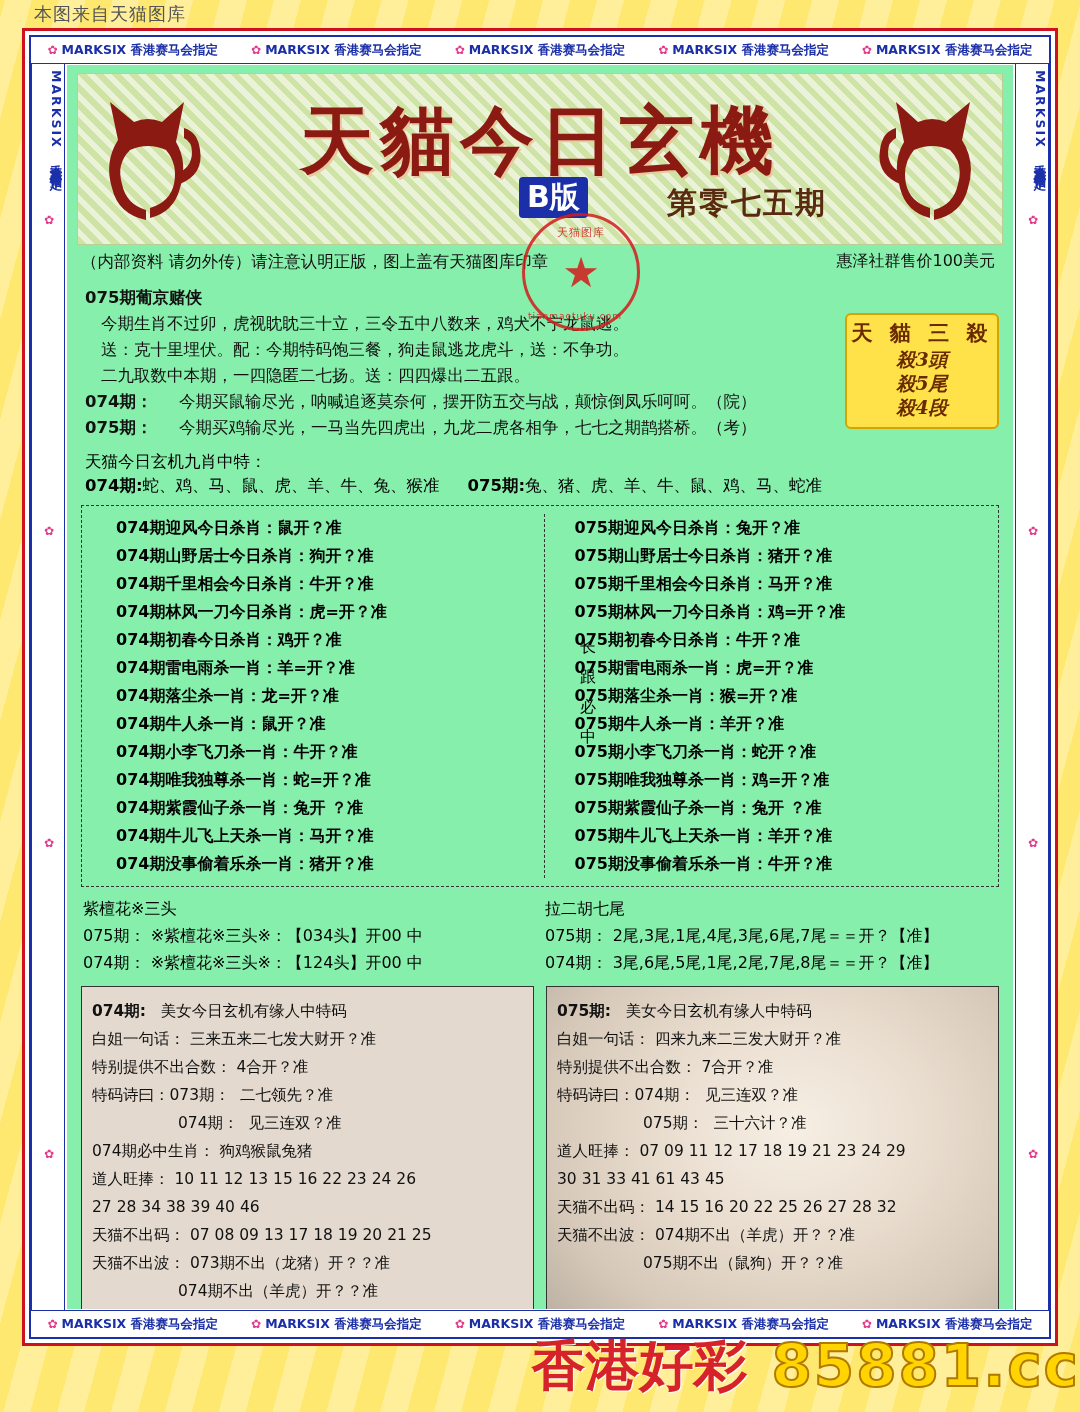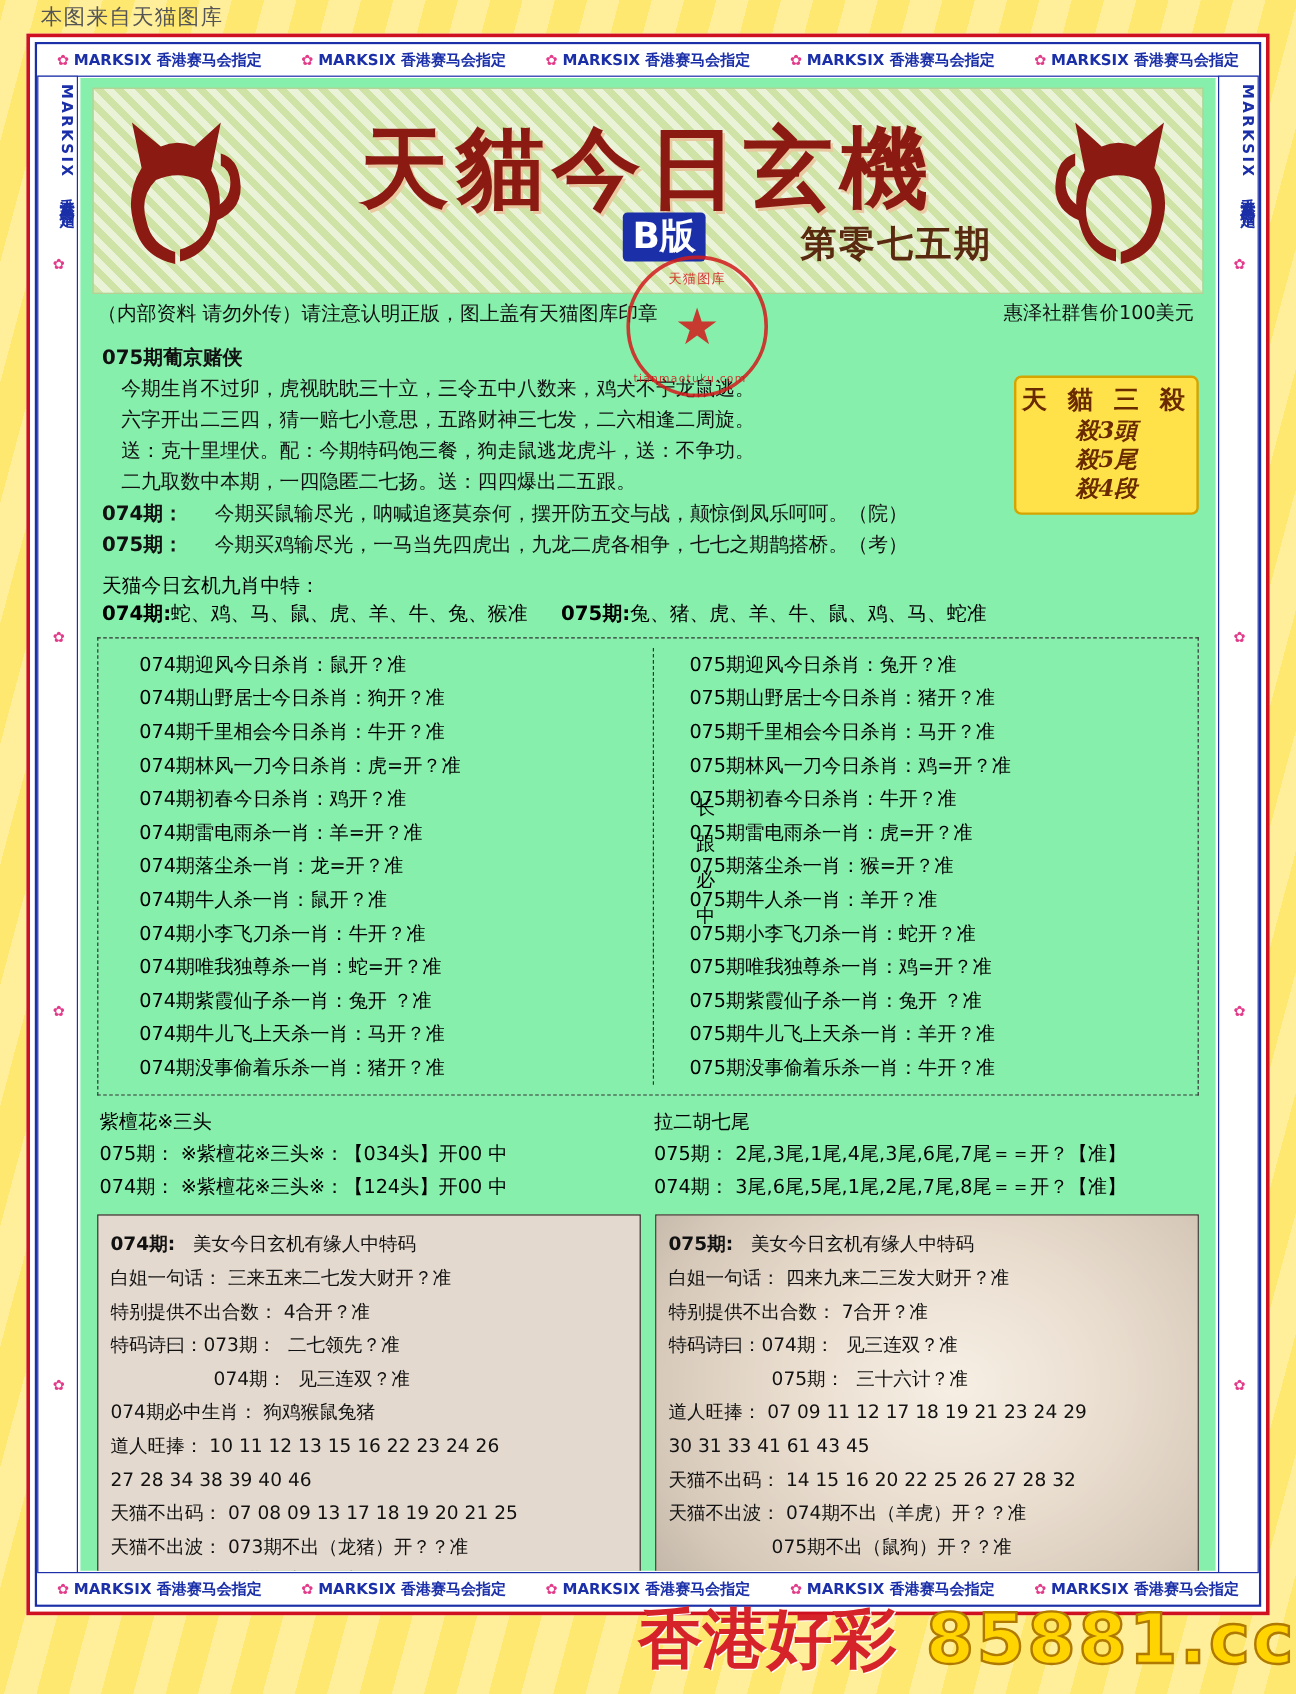--- a/index.html
+++ b/index.html
@@ -169,21 +169,21 @@
   
   .dash-box{
     margin:8px 14px 0 14px;
     border:1px dashed #333;
     padding:8px 0 8px 0;
     position:relative;
     display:flex;
   }
   .dash-col{
     flex:1;padding-left:34px;
-    font-size:16px;line-height:28px;white-space:nowrap;
+    font-size:16px;line-height:28px;white-space:nowrap;font-weight:bold;
   }
   .dash-col.right{padding-left:26px;}
   .dash-div{
     width:0;border-left:1px dashed #333;
     margin:0 4px;
   }
   .vertical-word{
     position:absolute;left:495px;top:126px;
     font-size:16px;line-height:30px;text-align:center;width:22px;
   }
@@ -328,21 +328,20 @@
       </div>
 
       <div class="notice-row">
         <span class="notice-left">（内部资料 请勿外传）请注意认明正版，图上盖有天猫图库印章</span>
         <span class="notice-right">惠泽社群售价100美元</span>
       </div>
 
       <div class="body-text">
         <div class="row bold">075期葡京赌侠</div>
         <div class="row"><span class="ind"></span><span>今期生肖不过卯，虎视眈眈三十立，三令五中八数来，鸡犬不宁龙鼠逃。</span></div>
-        <div class="row"><span class="ind"></span><span>六字开出二三四，猜一赔七小意思，五路财神三七发，二六相逢二周旋。</span></div>
         <div class="row"><span class="ind"></span><span>送：克十里埋伏。配：今期特码饱三餐，狗走鼠逃龙虎斗，送：不争功。</span></div>
         <div class="row"><span class="ind"></span><span>二九取数中本期，一四隐匿二七扬。送：四四爆出二五跟。</span></div>
         <div class="row">
           <span class="lbl">074期：</span>
           <span class="ind"></span>
           <span>今期买鼠输尽光，呐喊追逐莫奈何，摆开防五交与战，颠惊倒凤乐呵呵。（院）</span>
         </div>
         <div class="row">
           <span class="lbl">075期：</span>
           <span class="ind"></span>

